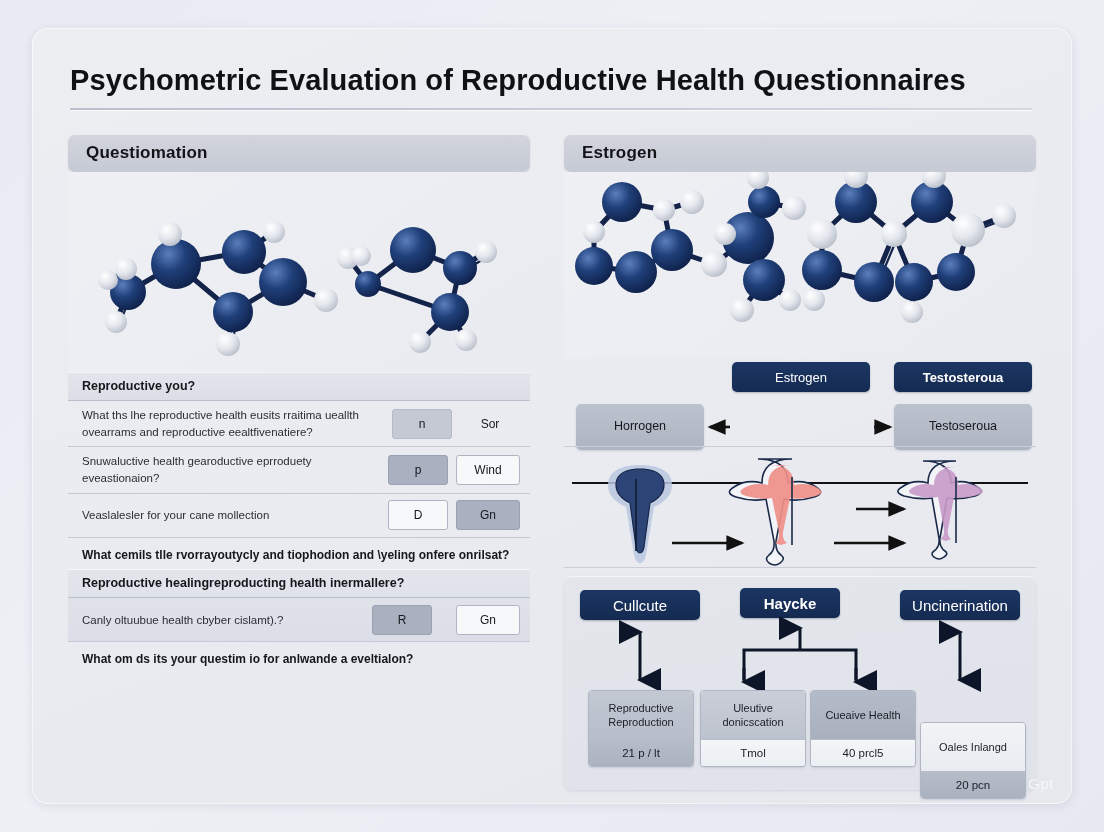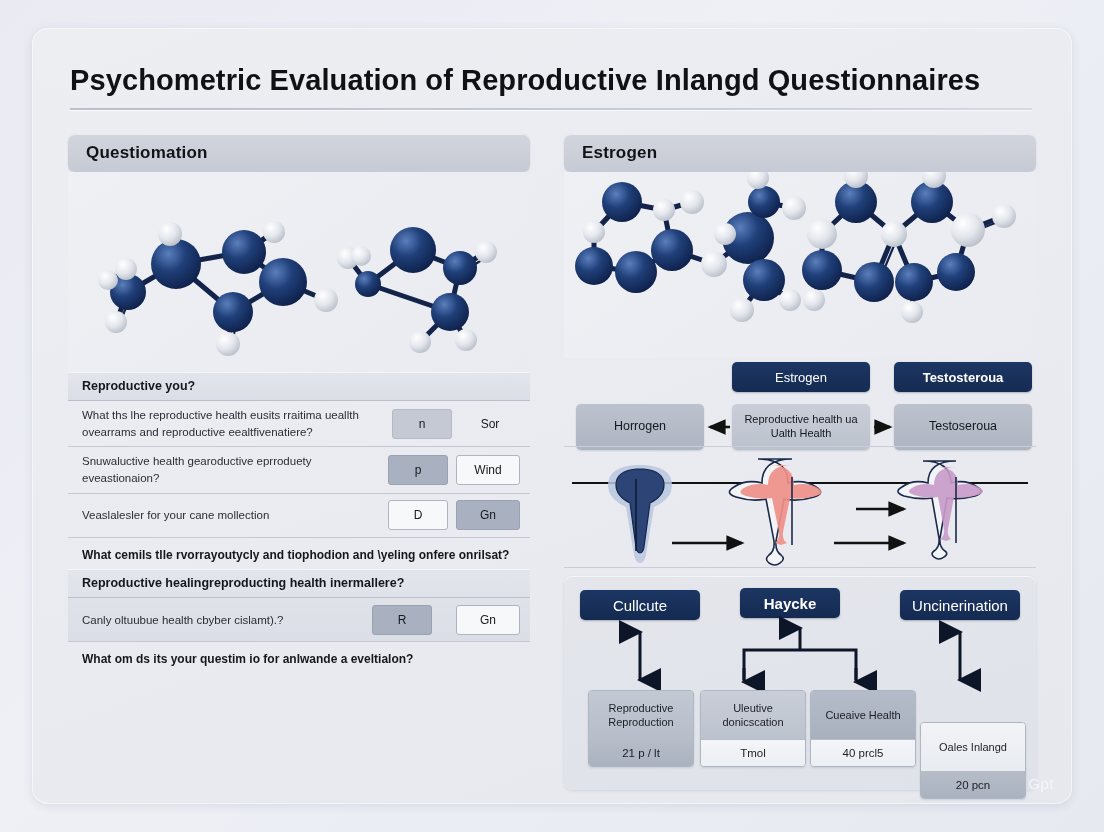--- a/index.html
+++ b/index.html
@@ -146,21 +146,21 @@
     position:absolute;right:18px;bottom:12px;font-size:15px;color:rgba(255,255,255,.62);
     letter-spacing:.5px;user-select:none;
   }
 </style>
 </head>
 <body>
 
 <div class="page">
   <div class="card">
 
-    <div class="title">Psychometric Evaluation of Reproductive Inlangd Questionnaires</div>
+    <div class="title">Psychometric Evaluation of Reproductive Health Questionnaires</div>
     <div class="title-rule"></div>
 
     <div class="panel left">
 
       <div class="panel-head">
         <span>Questiomation</span>
       </div>
 
       <div class="mol left-mol">
         <svg width="462" height="200" viewBox="0 0 462 200">
@@ -349,21 +349,20 @@
             <circle cx="348" cy="140" r="11" fill="url(#atomH)"></circle>
           </g>
         </svg>
       </div>
 
       <div class="tagrow">
         <div class="tag-dark" style="left:168px;top:0;width:138px;">Estrogen</div>
         <div class="tag-dark" style="left:330px;top:0;width:138px;font-weight:bold;">Testosteroua</div>
 
         <div class="tag-gray" style="left:12px;top:42px;width:128px;">Horrogen</div>
-        <div class="tag-gray lite" style="left:168px;top:42px;width:138px;font-size:11px;">Reproductive health ua Ualth Health</div>
         <div class="tag-gray" style="left:330px;top:42px;width:138px;">Testoseroua</div>
 
         <svg style="position:absolute;left:0;top:0;" width="472" height="82">
           <defs>
             <marker id="ah" markerWidth="8" markerHeight="8" refX="6" refY="3" orient="auto">
               <path d="M0,0 L7,3 L0,6 z" fill="#111"></path>
             </marker>
           </defs>
           <line x1="166" y1="65" x2="146" y2="65" stroke="#111" stroke-width="2.6" marker-end="url(#ah)"></line>
           <line x1="310" y1="65" x2="326" y2="65" stroke="#111" stroke-width="2.6" marker-end="url(#ah)"></line>

